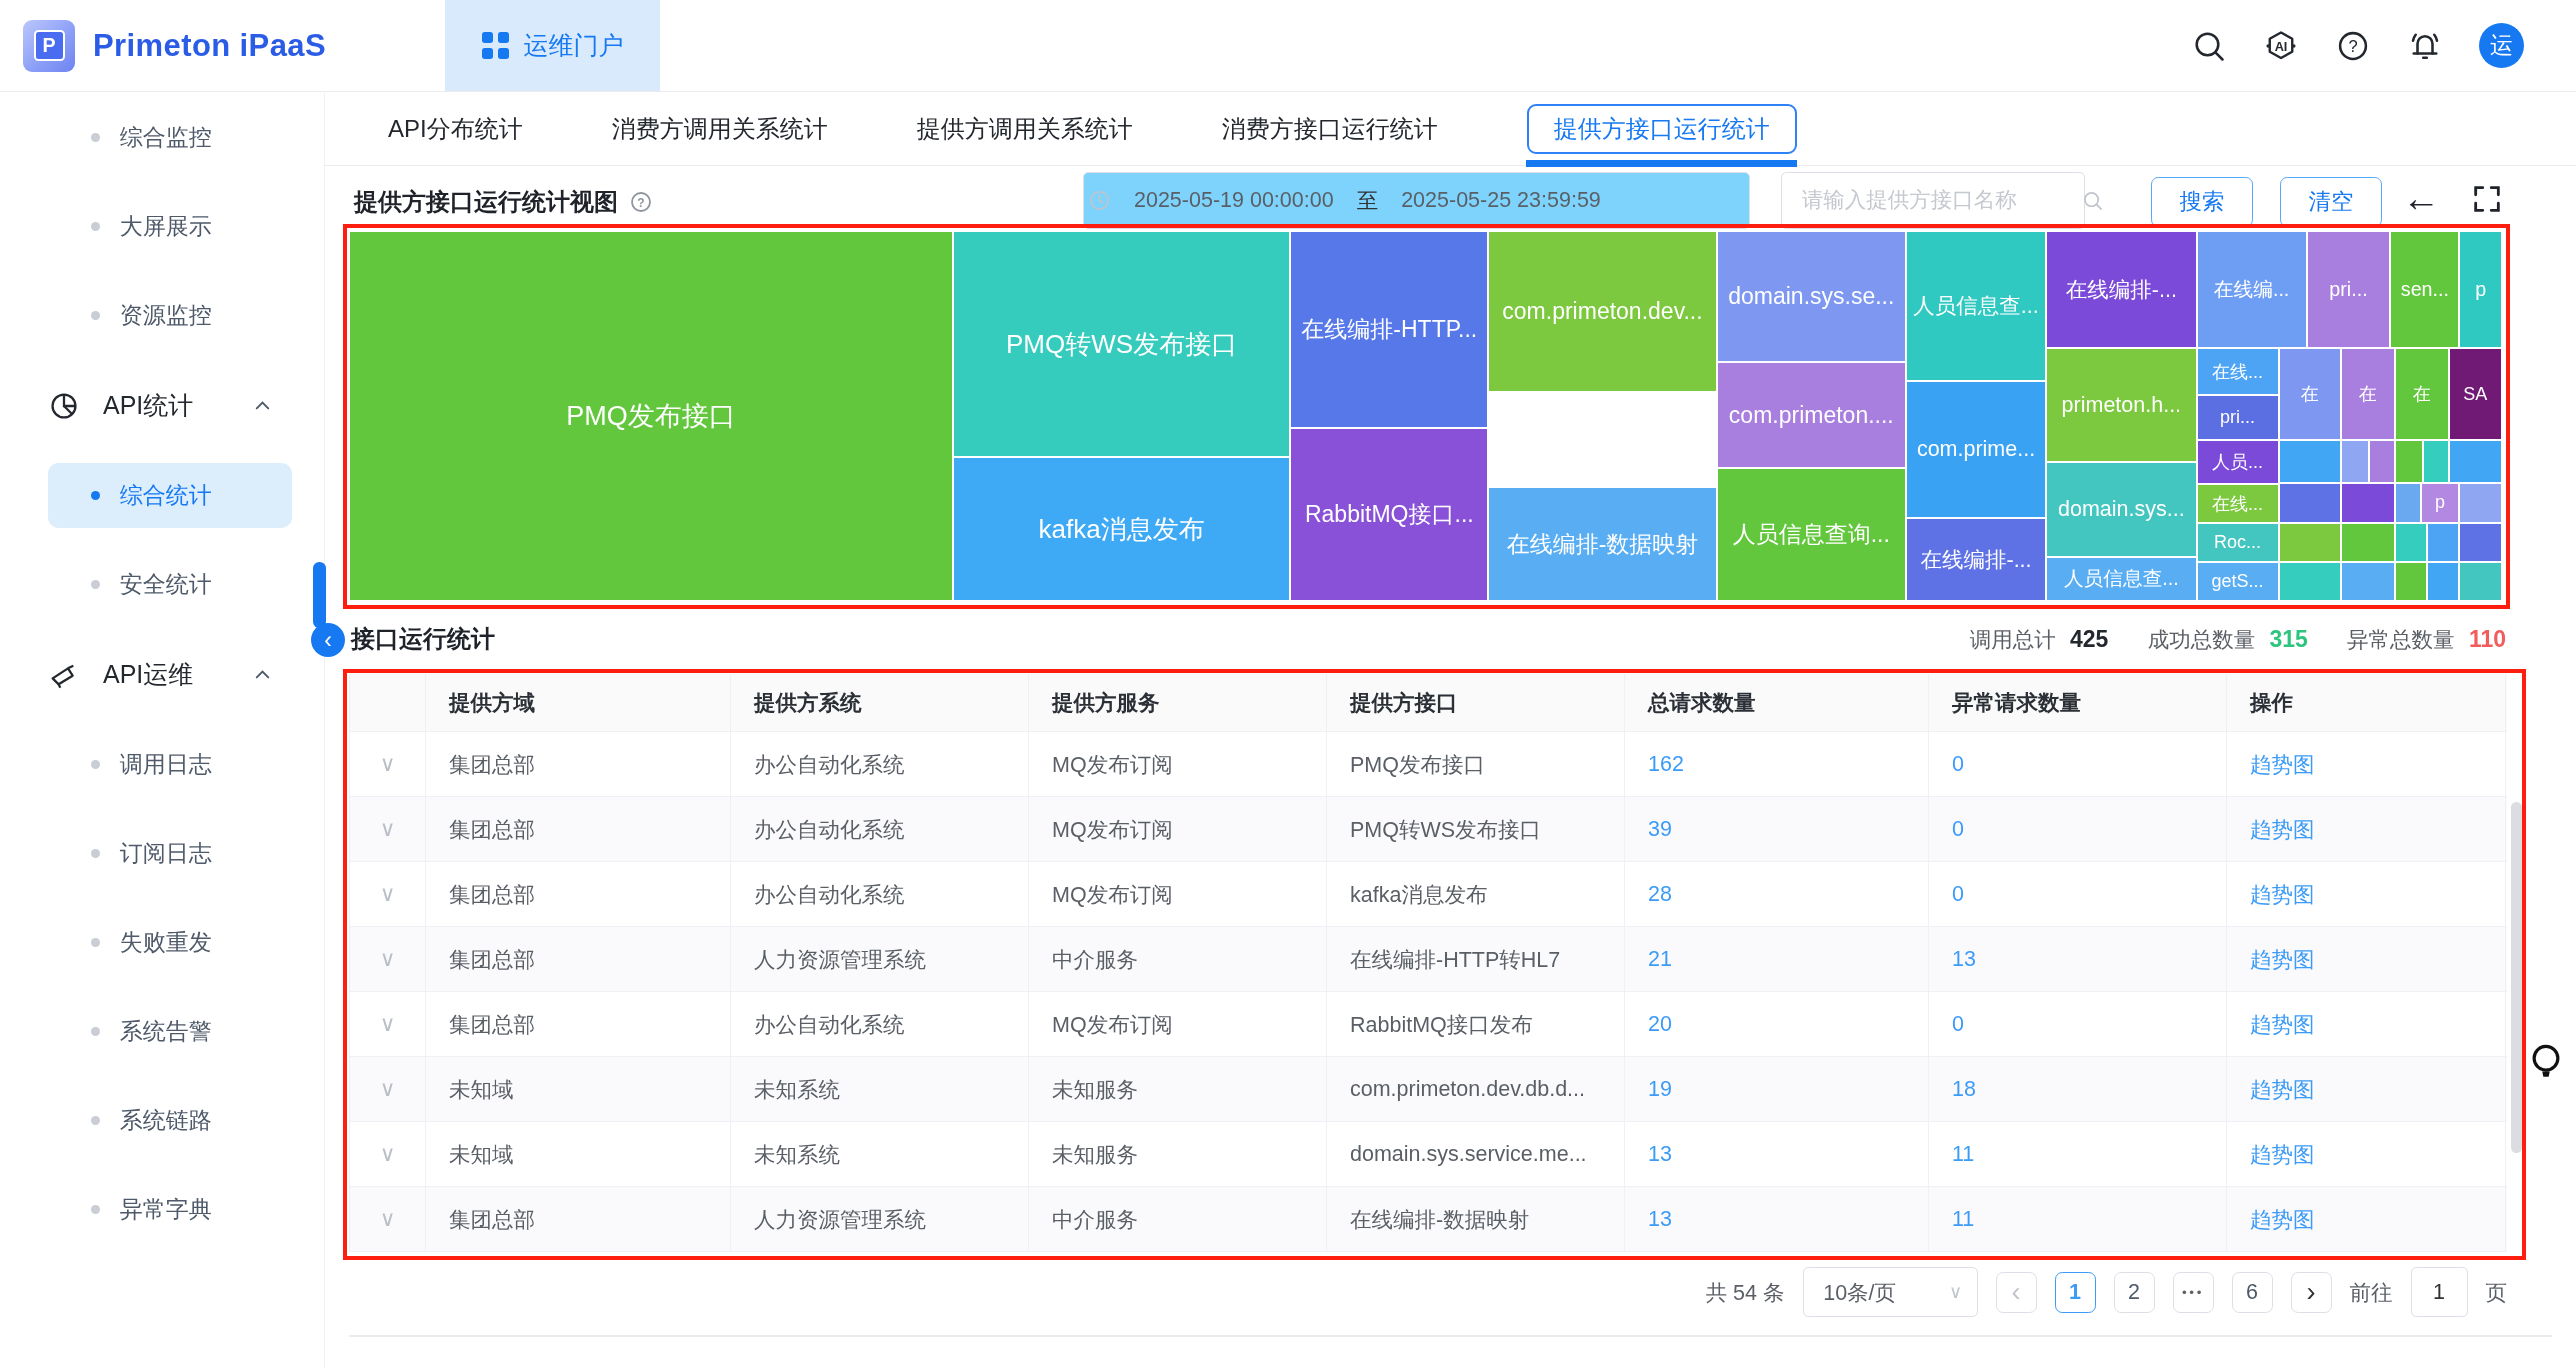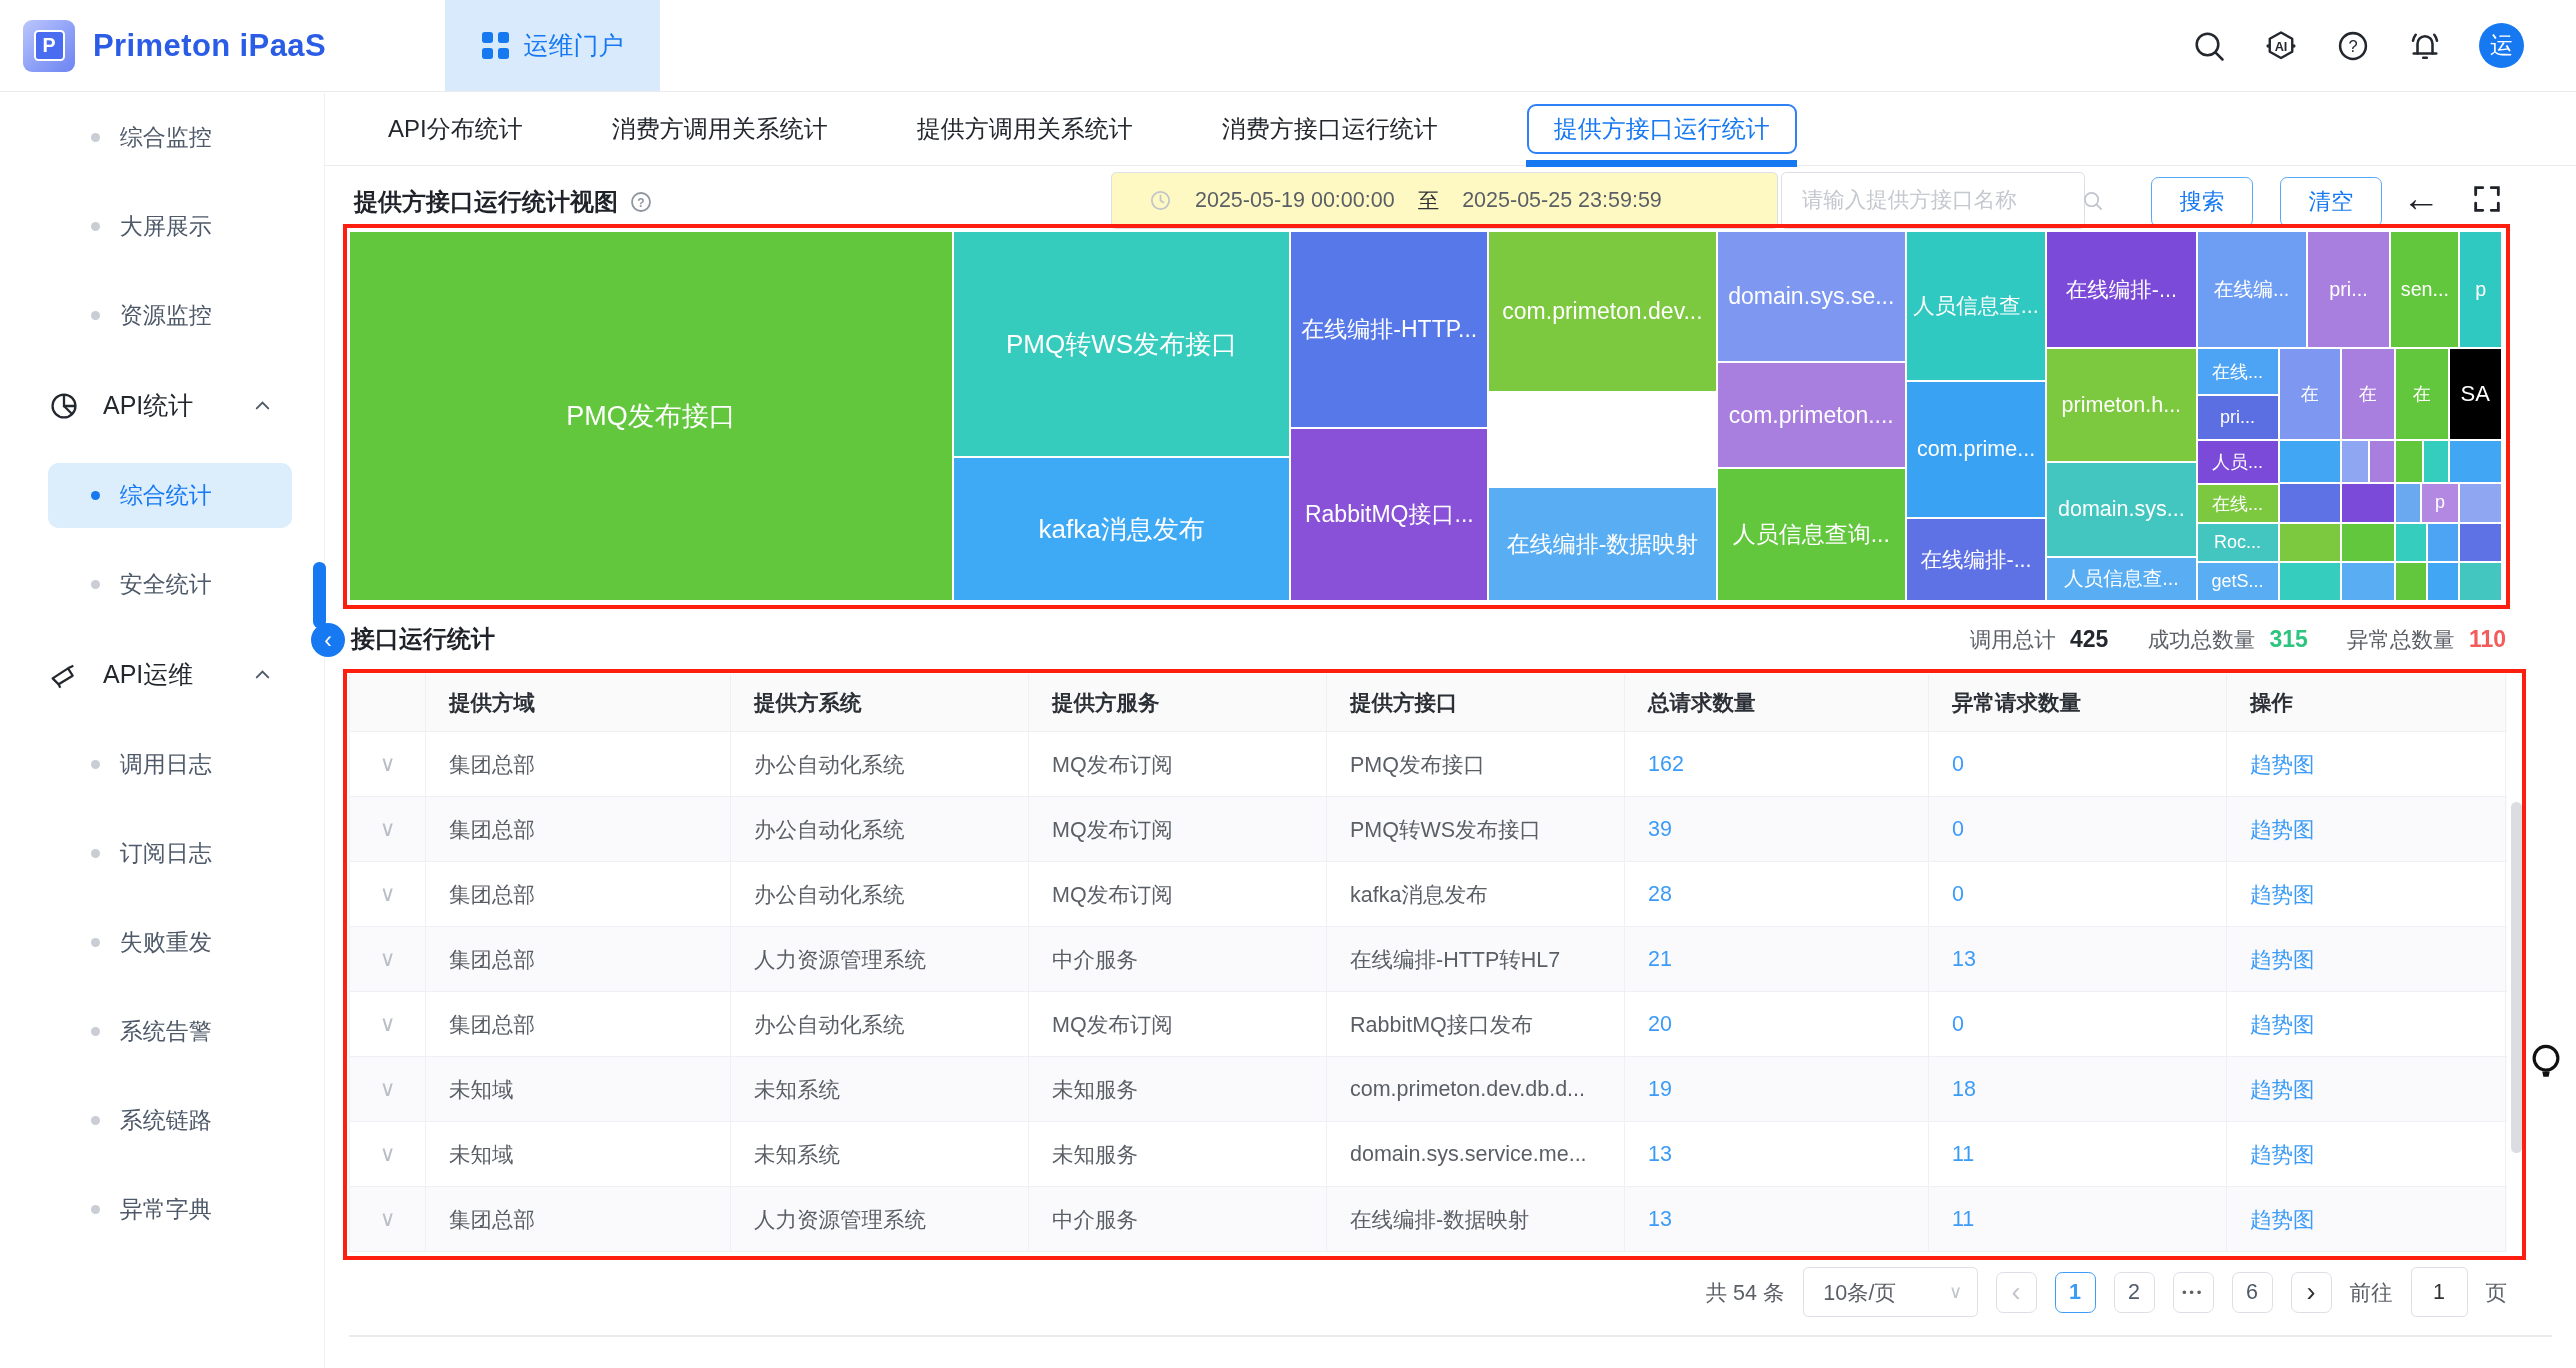--- a/index.html
+++ b/index.html
@@ -45,21 +45,21 @@
         display:flex;align-items:center;padding-left:64px;box-sizing:border-box;gap:89px;}
   .tab{font-size:24px;color:#23272e;cursor:pointer;white-space:nowrap;}
   .tab.active{position:relative;color:#1779f2;border:2.7px solid #2F81F7;border-radius:9px;padding:7px 25px;}
   .tab.active::after{content:"";position:absolute;left:-2.7px;right:-2.7px;bottom:-15px;height:7.2px;background:#1779f2;}
 
   
   .toolbar{position:absolute;left:324px;top:166px;width:2252px;height:72px;}
   .view-title{position:absolute;left:30px;top:0;height:72px;display:flex;align-items:center;gap:10.7px;
         font-size:24px;font-weight:bold;color:#1f2329;}
   .datebox{position:absolute;left:759px;top:6.3px;width:667px;height:57px;border:1.8px solid #DCDFE6;border-radius:5.4px;
-        box-sizing:border-box;display:flex;align-items:center;gap:23px;padding-left:37px;font-size:21.5px;color:#5A5F66;cursor:pointer;background:#fef9c3;margin-left:28px;}
+        box-sizing:border-box;display:flex;align-items:center;gap:23px;padding-left:4px;font-size:21.5px;color:#5A5F66;cursor:pointer;background:#7dd3fc;}
   .searchbox{position:absolute;left:1457px;top:6.3px;width:304px;height:57px;border:1.8px solid #DCDFE6;border-radius:5.4px;
         box-sizing:border-box;display:flex;align-items:center;background:#fff;}
   .searchbox input{flex:1;border:none;outline:none;font-size:21.5px;color:#303133;padding-left:19.7px;background:transparent;
         font-family:"Liberation Sans",sans-serif;}
   .searchbox input::placeholder{color:#C4C8CF;}
   .searchbox .mag{margin-right:16px;display:flex;}
   .btn{position:absolute;top:10.7px;width:102px;height:50px;border:1.8px solid #58A8F8;border-radius:7.2px;background:#fff;
         color:#1779f2;font-size:22.4px;display:flex;align-items:center;justify-content:center;cursor:pointer;box-sizing:border-box;}
   .btn.search{left:1827px;}
   .btn.clear{left:1956px;}
@@ -323,21 +323,21 @@
       <div class="tm-block" style="left: 98.02%; top: 0%; width: 1.98%; height: 31.7%; background: rgb(47, 201, 193); font-size: 19.7px;">p</div>
       <div class="tm-block" style="left: 85.82%; top: 31.7%; width: 3.8%; height: 12.6%; background: rgb(77, 164, 245); font-size: 18px;">在线...</div>
       <div class="tm-block" style="left: 85.82%; top: 44.3%; width: 3.8%; height: 12.2%; background: rgb(92, 111, 226); font-size: 18px;">pri...</div>
       <div class="tm-block" style="left: 85.82%; top: 56.5%; width: 3.8%; height: 12%; background: rgb(123, 74, 216); font-size: 18px;">人员...</div>
       <div class="tm-block" style="left: 85.82%; top: 68.5%; width: 3.8%; height: 10.5%; background: rgb(124, 200, 62); font-size: 18px;">在线...</div>
       <div class="tm-block" style="left: 85.82%; top: 79%; width: 3.8%; height: 10.5%; background: rgb(67, 198, 192); font-size: 18px;">Roc...</div>
       <div class="tm-block" style="left: 85.82%; top: 89.5%; width: 3.8%; height: 10.5%; background: rgb(88, 173, 243); font-size: 18px;">getS...</div>
       <div class="tm-block" style="left: 89.62%; top: 31.7%; width: 2.9%; height: 24.8%; background: rgb(126, 151, 240); font-size: 18px;">在</div>
       <div class="tm-block" style="left: 92.52%; top: 31.7%; width: 2.5%; height: 24.8%; background: rgb(168, 127, 223); font-size: 18px;">在</div>
       <div class="tm-block" style="left: 95.02%; top: 31.7%; width: 2.5%; height: 24.8%; background: rgb(98, 199, 61); font-size: 18px;">在</div>
-      <div class="tm-block" style="left: 97.52%; top: 31.7%; width: 2.48%; height: 24.8%; background: #000000; font-size: 22px;">SA</div>
+      <div class="tm-block" style="left: 97.52%; top: 31.7%; width: 2.48%; height: 24.8%; background: #701a75; font-size: 18px;">SA</div>
       <div class="tm-block" style="left: 89.62%; top: 56.5%; width: 2.9%; height: 11.5%; background: rgb(65, 167, 245);"></div>
       <div class="tm-block" style="left: 92.52%; top: 56.5%; width: 1.3%; height: 11.5%; background: rgb(143, 167, 242);"></div>
       <div class="tm-block" style="left: 93.82%; top: 56.5%; width: 1.2%; height: 11.5%; background: rgb(168, 127, 223);"></div>
       <div class="tm-block" style="left: 95.02%; top: 56.5%; width: 1.3%; height: 11.5%; background: rgb(98, 199, 61);"></div>
       <div class="tm-block" style="left: 96.32%; top: 56.5%; width: 1.2%; height: 11.5%; background: rgb(53, 205, 189);"></div>
       <div class="tm-block" style="left: 97.52%; top: 56.5%; width: 2.48%; height: 11.5%; background: rgb(65, 167, 245);"></div>
       <div class="tm-block" style="left: 89.62%; top: 68%; width: 2.9%; height: 11%; background: rgb(94, 114, 229);"></div>
       <div class="tm-block" style="left: 92.52%; top: 68%; width: 2.5%; height: 11%; background: rgb(123, 74, 216);"></div>
       <div class="tm-block" style="left: 95.02%; top: 68%; width: 1.2%; height: 11%; background: rgb(106, 169, 240);"></div>
       <div class="tm-block" style="left: 96.22%; top: 68%; width: 1.8%; height: 11%; background: rgb(179, 136, 226); font-size: 18px;">p</div>

